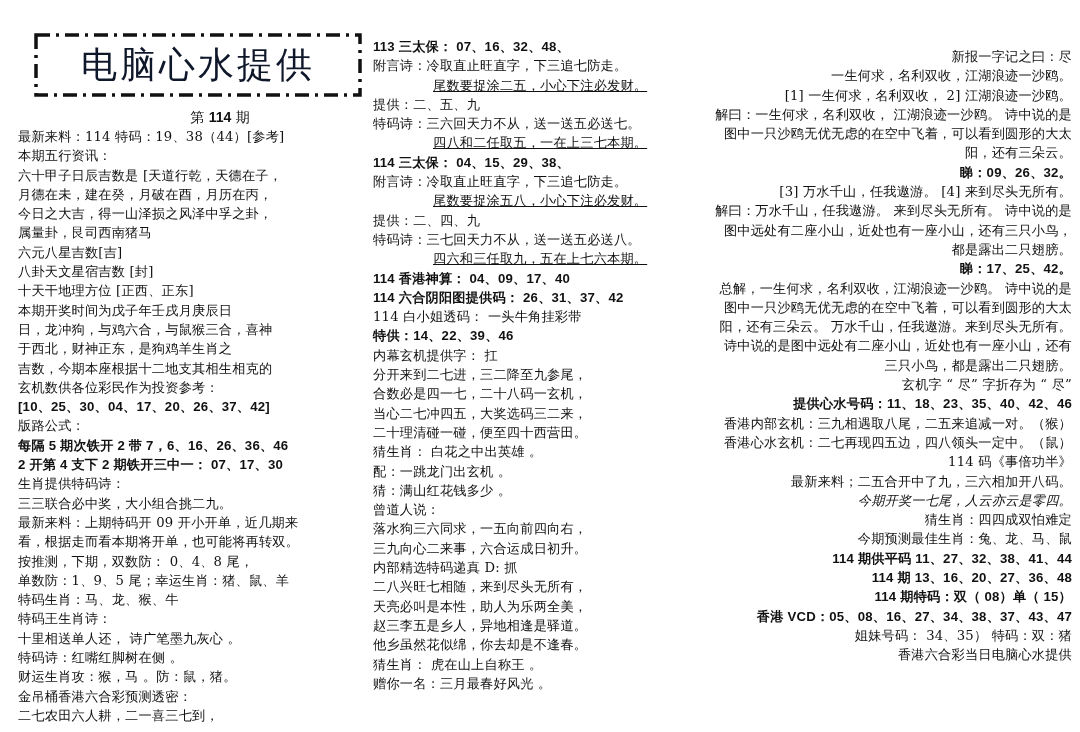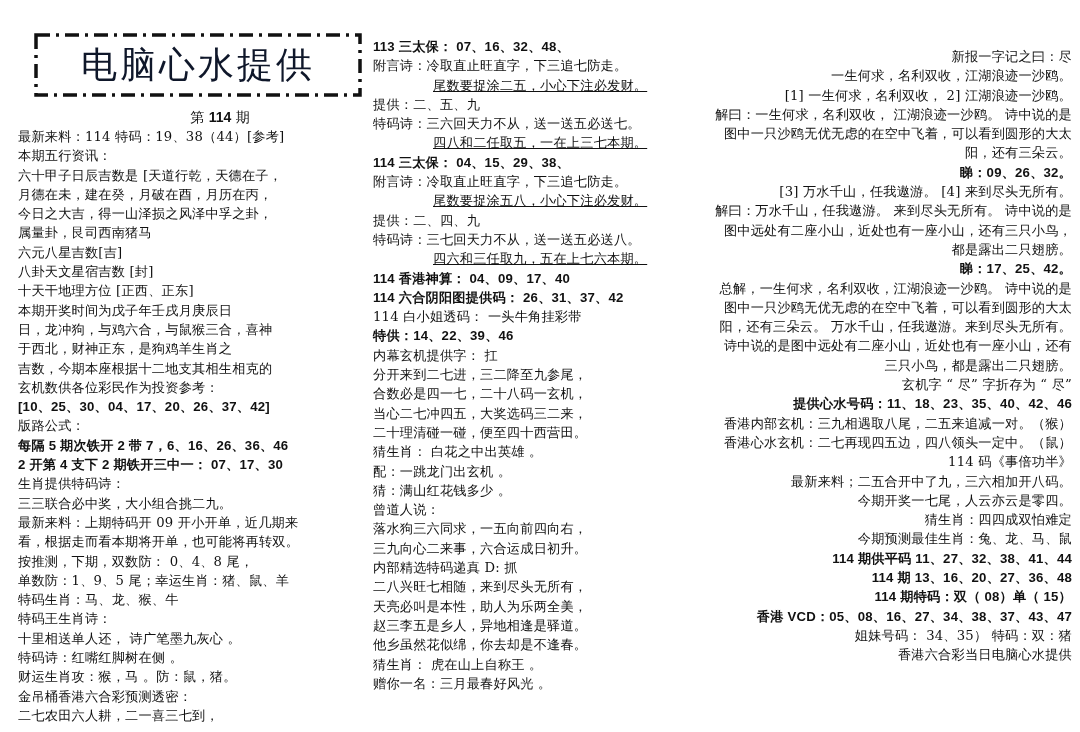--- a/index.html
+++ b/index.html
@@ -13,21 +13,21 @@
     font-size: 13.2px;
     line-height: 19.3px;
     letter-spacing: 0.2px;
     white-space: nowrap;
   }
   .col1 { left: 18px; top: 127px; width: 340px; }
   .col2 { left: 373px; top: 37px; width: 295px; }
   .col3 { left: 672px; top: 47px; width: 400px; text-align: right; }
   .line { display: block; height: 19.3px; }
   .indent { padding-left: 60px; text-decoration: underline; }
-  .indent-lg { padding-left: 72px; }
+  .indent-lg { padding-left: 72px; font-style: italic; }
   .ind1 { padding-left: 6px; }
   .b { font-weight: bold; font-family: Liberation Sans, sans-serif; }
   .title-box {
     position: absolute; left: 34px; top: 33px; width: 328px; height: 64px;
     box-sizing: border-box;
   }
   .title-box svg { position: absolute; left: 0; top: 0; }
   .title-text {
     position: absolute; left: 0; right: 0; top: 8px; text-align: center;
     font-family: "DejaVu Sans", "Liberation Sans", sans-serif;

